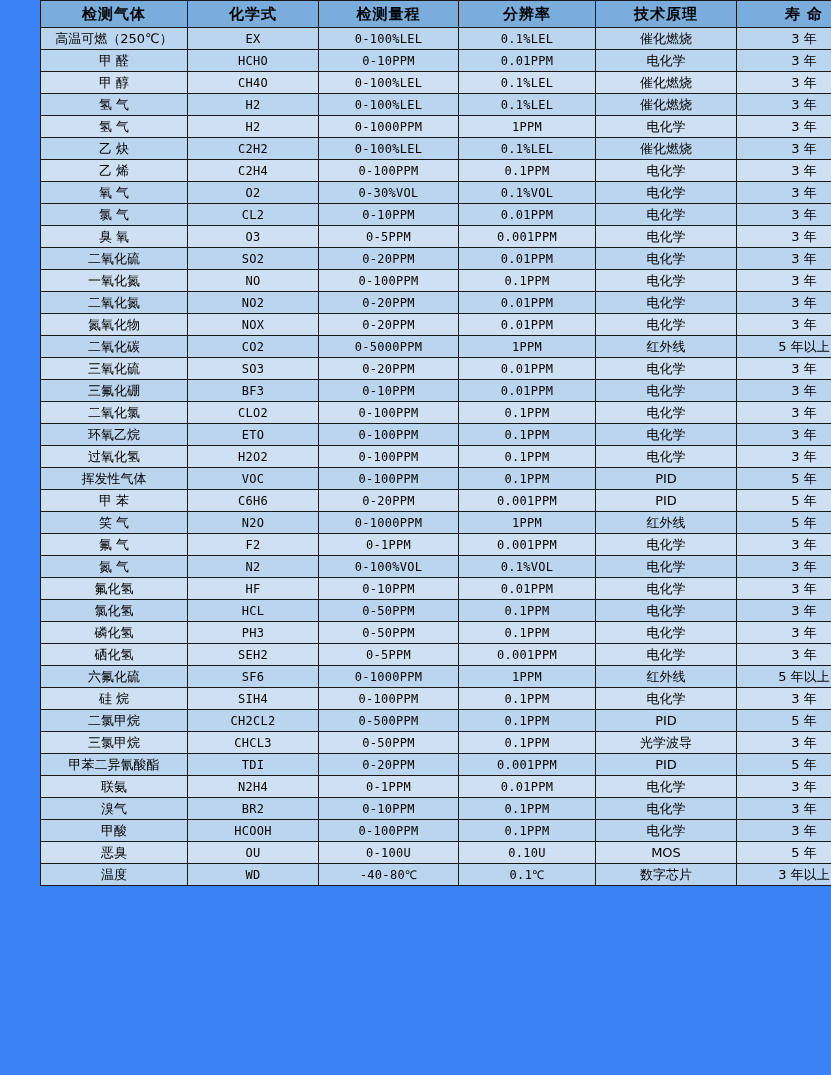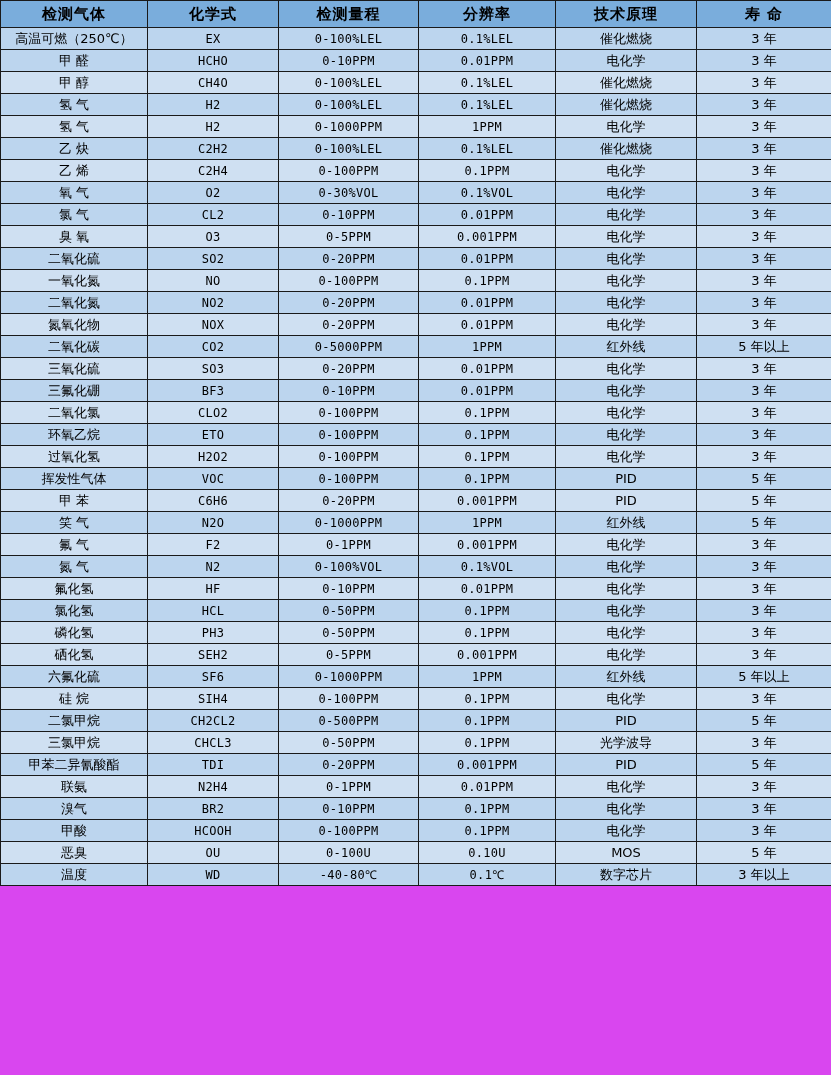--- a/index.html
+++ b/index.html
@@ -7,22 +7,23 @@
     padding: 0;
     background: #ffffff;
   }
   body {
     font-family: "Liberation Sans", sans-serif;
   }
   #sheet {
     width: 831px;
     height: 1075px;
     box-sizing: border-box;
-    background: #d946ef;
+    background: #3b82f6;
     overflow: hidden;
+    padding-left: 40px;
   }
   table.gas-table {
     border-collapse: collapse;
     width: 831px;
     table-layout: fixed;
   }
   table.gas-table col.c0 { width: 147px; }
   table.gas-table col.c1 { width: 131px; }
   table.gas-table col.c2 { width: 140px; }
   table.gas-table col.c3 { width: 137px; }

